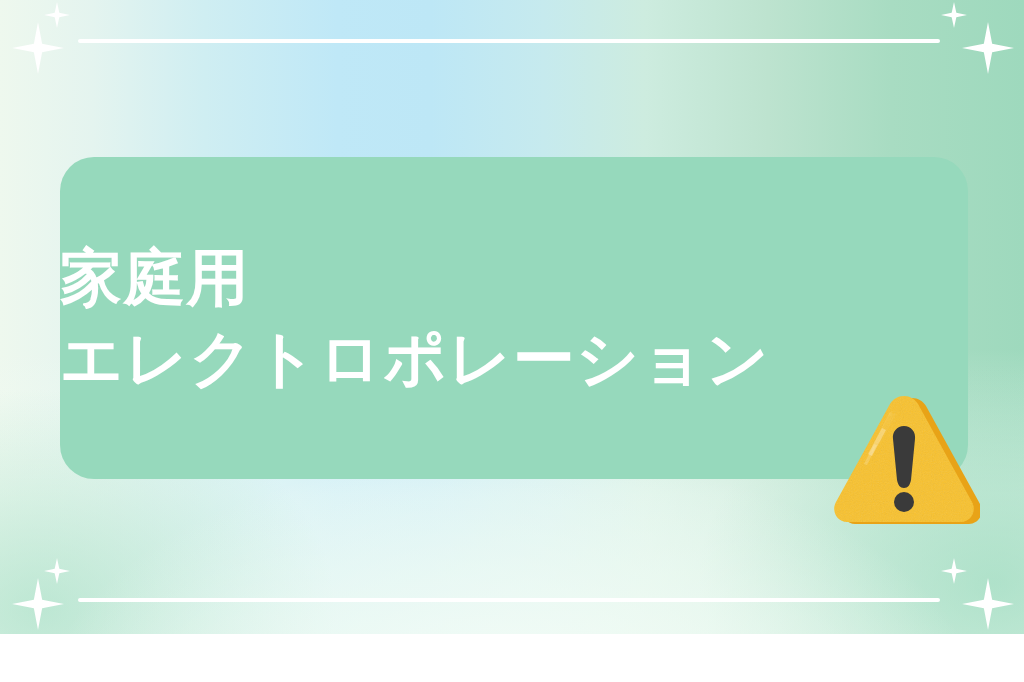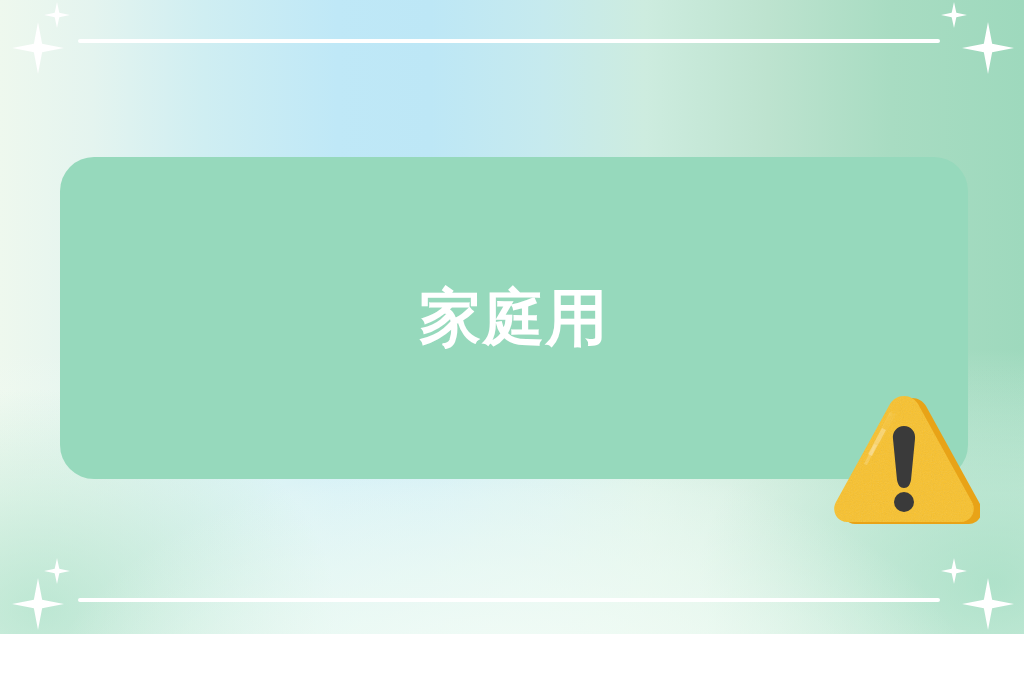--- a/index.html
+++ b/index.html
@@ -117,21 +117,21 @@
   }
 
   .title-block {
     position: absolute;
     left: 60px;
     top: 157px;
     width: 908px;
     height: 322px;
     display: flex;
     flex-direction: column;
-    align-items: center;
+    align-items: flex-start;
     justify-content: center;
     gap: 3px;
   }
 
   .title-line {
     color: #ffffff;
     font-weight: 700;
     font-size: 62px;
     line-height: 78px;
     letter-spacing: 0.02em;
@@ -166,20 +166,21 @@
   <div class="sparkle sparkle-small sp-tr-small"></div>
   <div class="sparkle sparkle-big   sp-bl-big"></div>
   <div class="sparkle sparkle-small sp-bl-small"></div>
   <div class="sparkle sparkle-big   sp-br-big"></div>
   <div class="sparkle sparkle-small sp-br-small"></div>
 
   <div class="title-card"></div>
 
   <div class="title-block">
     <div class="title-line">家庭用</div>
+    <div class="title-line">エレクトロポレーション</div>
   </div>
 
   <div class="warning-icon">
     <svg viewBox="0 0 152 146" xmlns="http://www.w3.org/2000/svg" aria-hidden="true">
       <defs>
         <filter id="grain" x="0" y="0" width="100%" height="100%">
           <feTurbulence type="fractalNoise" baseFrequency="0.9" numOctaves="3" result="noise"></feTurbulence>
           <feColorMatrix in="noise" type="saturate" values="0"></feColorMatrix>
           <feComponentTransfer result="mono">
             <feFuncA type="linear" slope="0.30"></feFuncA>

